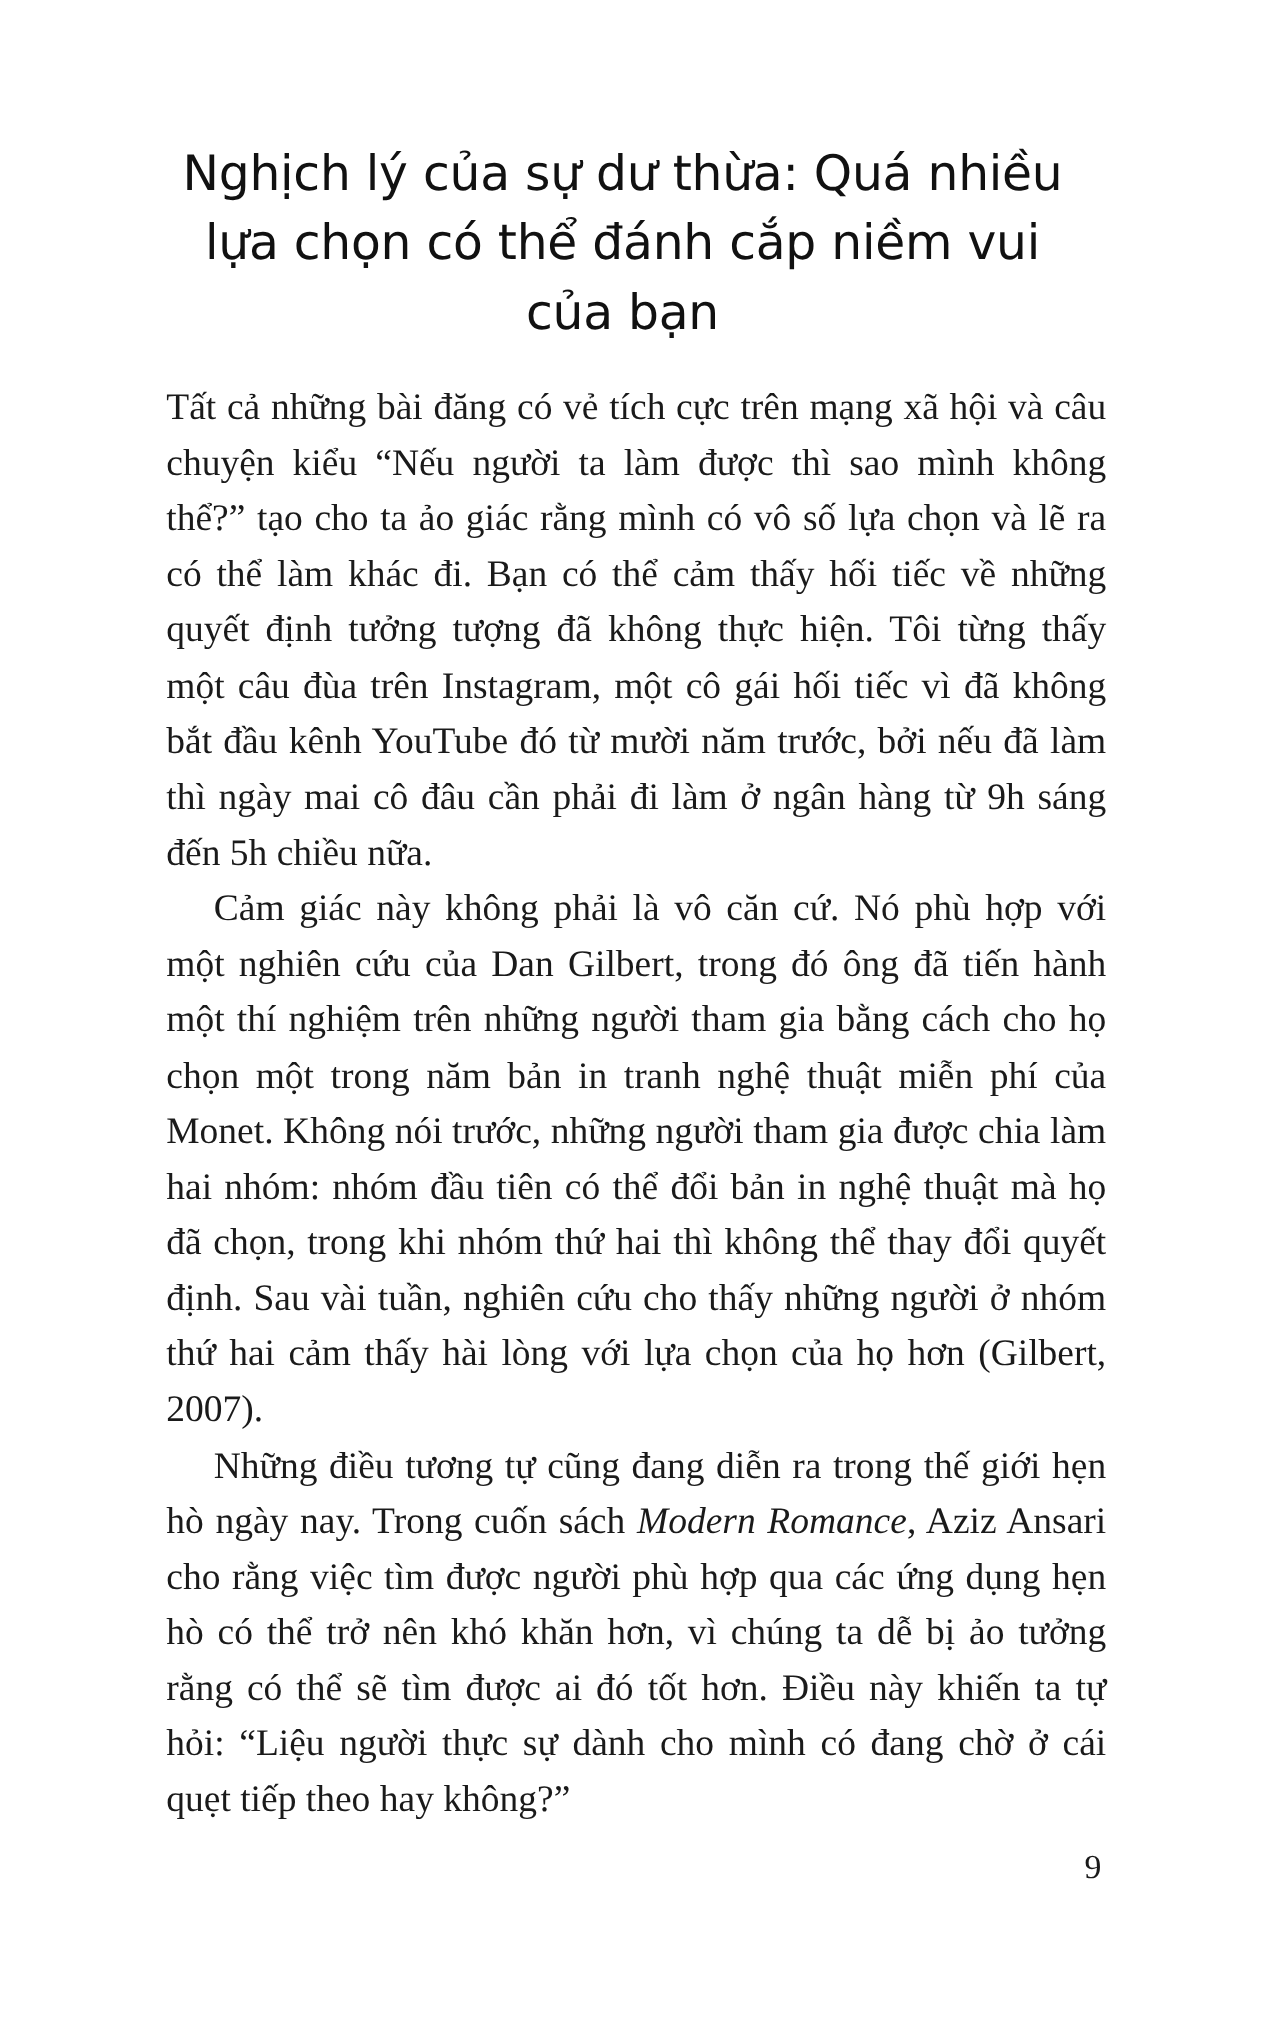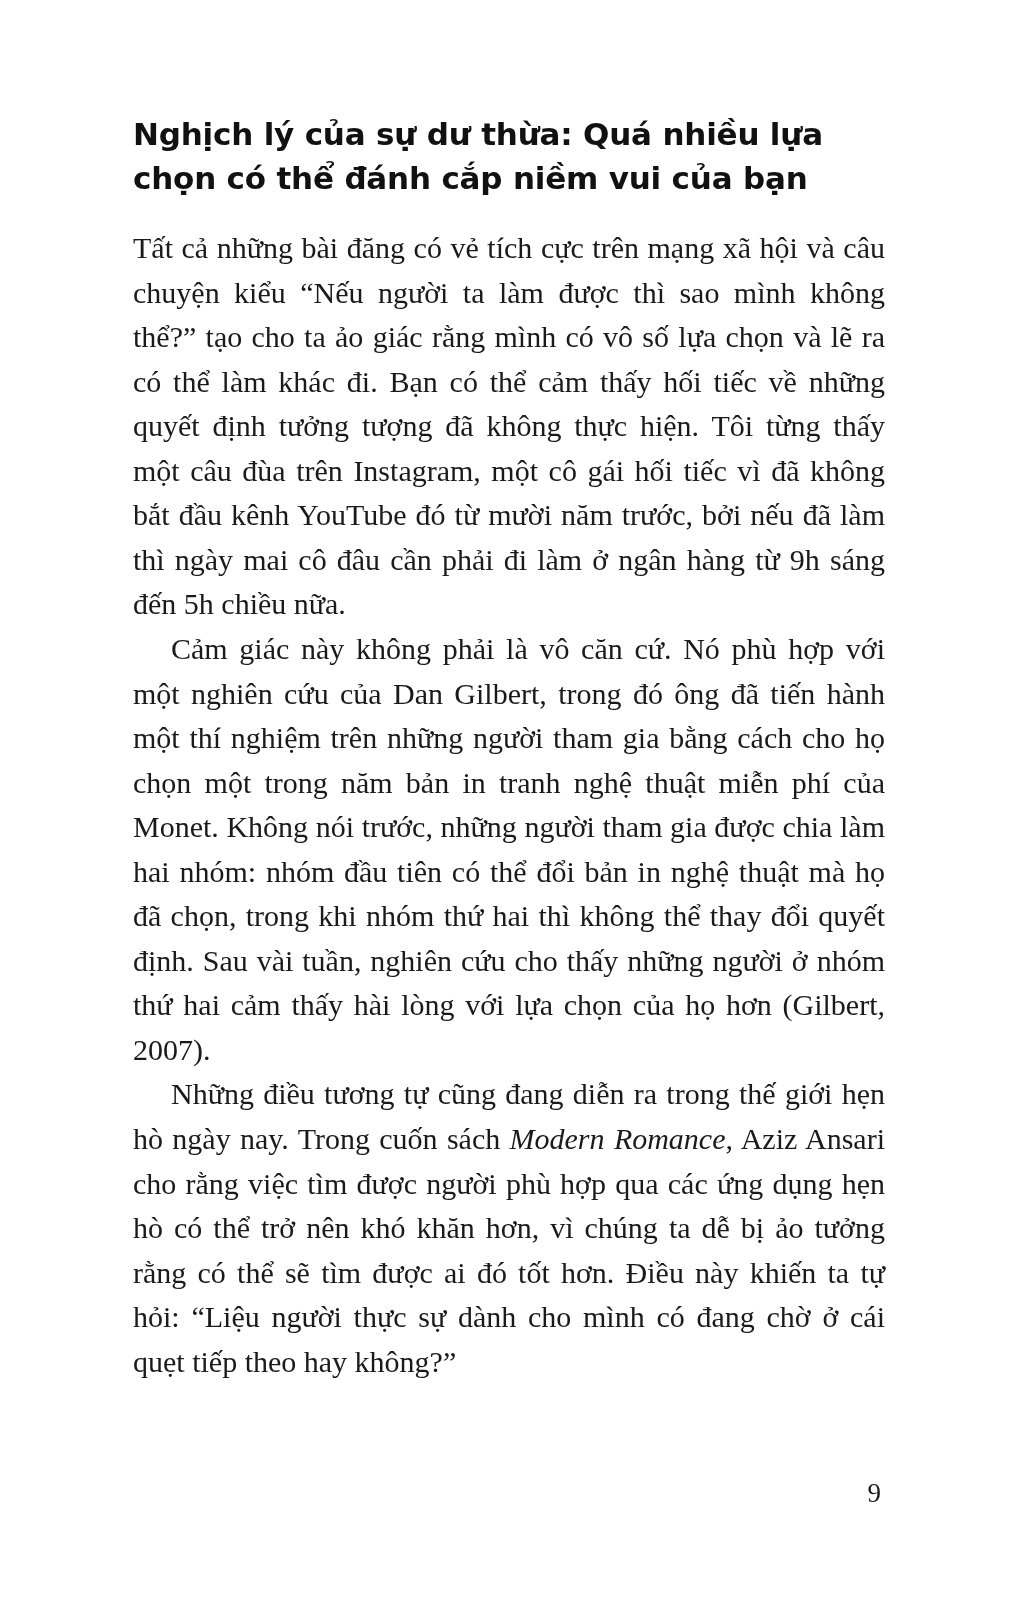--- a/index.html
+++ b/index.html
@@ -23,27 +23,28 @@
     height: 1615px;
     box-sizing: border-box;
     padding: 112px 140px 60px 133px;
     background: #ffffff;
   }
   .content {
     width: 752px;
   }
   .section-heading {
     font-family: "DejaVu Sans", sans-serif;
-    font-weight: bold;
-    font-size: 31px;
+    font-weight: normal;
+    font-size: 39px;
     line-height: 1.42;
     letter-spacing: -0.2px;
     color: #111111;
     margin: 0 0 26px 0;
     width: 730px;
+    text-align: center;
   }
   .para {
     font-family: "Liberation Serif", serif;
     font-size: 30px;
     line-height: 1.485;
     color: #1a1a1a;
     margin: 0;
     text-align: justify;
     text-justify: inter-word;
     -webkit-hyphens: none;

